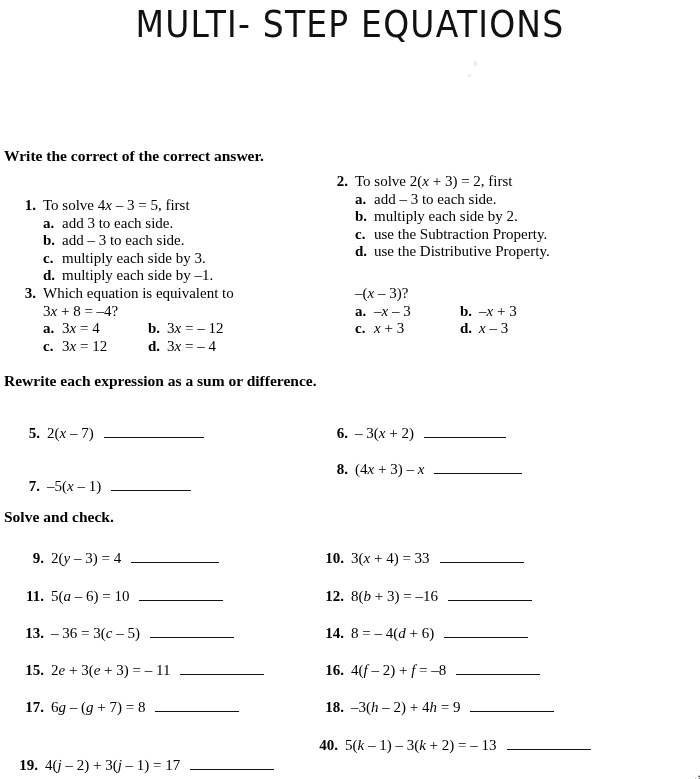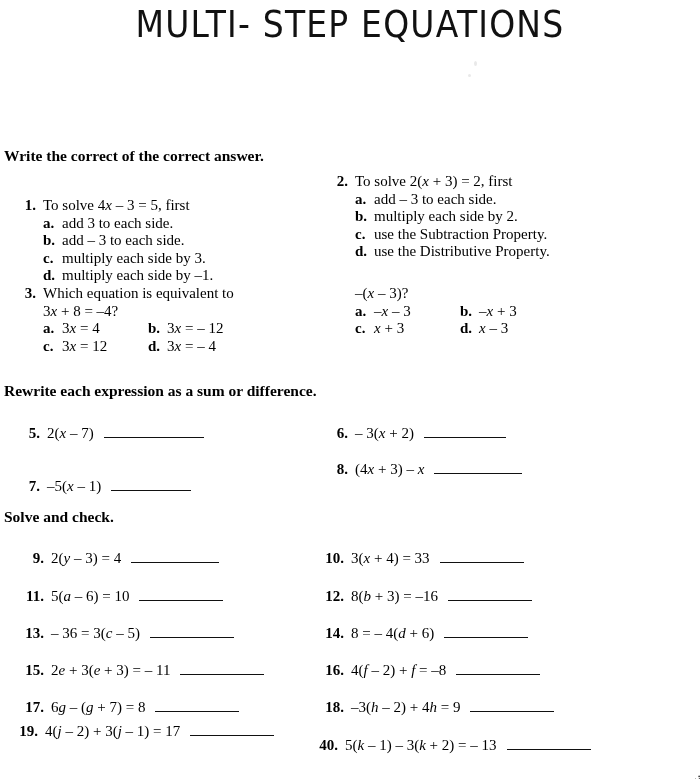--- a/index.html
+++ b/index.html
@@ -173,21 +173,21 @@
   <div class="opt-grid" style="padding-left:33px;">
     <div class="opt"><span class="ltr">a.</span><span class="txt">–<i class="mvar">x</i> – 3</span></div>
     <div class="opt"><span class="ltr">c.</span><span class="txt"><i class="mvar">x</i> + 3</span></div>
     <div class="col2">
       <div class="opt"><span class="ltr">b.</span><span class="txt">–<i class="mvar">x</i> + 3</span></div>
       <div class="opt"><span class="ltr">d.</span><span class="txt"><i class="mvar">x</i> – 3</span></div>
     </div>
   </div>
 </div>
 
-<div class="section-head" style="top:382px;text-align:center;">Rewrite each expression as a sum or difference.</div>
+<div class="section-head" style="top:372px;text-align:center;">Rewrite each expression as a sum or difference.</div>
 
 <div class="prob" style="left:14px; top:425px;">
   <span class="num num-w">5.</span><span class="body-txt">2(<i class="mvar">x</i> – 7)</span><span class="blank" style="width:100px;"></span>
 </div>
 
 <div class="prob" style="left:322px; top:425px;">
   <span class="num num-w">6.</span><span class="body-txt">– 3(<i class="mvar">x</i> + 2)</span><span class="blank" style="width:82px;"></span>
 </div>
 
 <div class="prob" style="left:14px; top:478px;text-decoration:underline;">
@@ -233,21 +233,21 @@
 </div>
 
 <div class="prob" style="left:18px; top:699px;">
   <span class="num num-w">17.</span><span class="body-txt">6<i class="mvar">g</i> – (<i class="mvar">g</i> + 7) = 8</span><span class="blank" style="width:84px;"></span>
 </div>
 
 <div class="prob" style="left:318px; top:699px;">
   <span class="num num-w">18.</span><span class="body-txt">–3(<i class="mvar">h</i> – 2) + 4<i class="mvar">h</i> = 9</span><span class="blank" style="width:84px;"></span>
 </div>
 
-<div class="prob" style="left:12px; top:723px;">
+<div class="prob" style="left:12px; top:757px;">
   <span class="num num-w">19.</span><span class="body-txt">4(<i class="mvar">j</i> – 2) + 3(<i class="mvar">j</i> – 1) = 17</span><span class="blank" style="width:84px;"></span>
 </div>
 
 <div class="prob" style="left:312px; top:737px;">
   <span class="num num-w">40.</span><span class="body-txt">5(<i class="mvar">k</i> – 1) – 3(<i class="mvar">k</i> + 2) = – 13</span><span class="blank" style="width:84px;"></span>
 </div>
 
 <div class="side-notice">under notice appearing earlier in this work.</div>
 
 </body></html>

